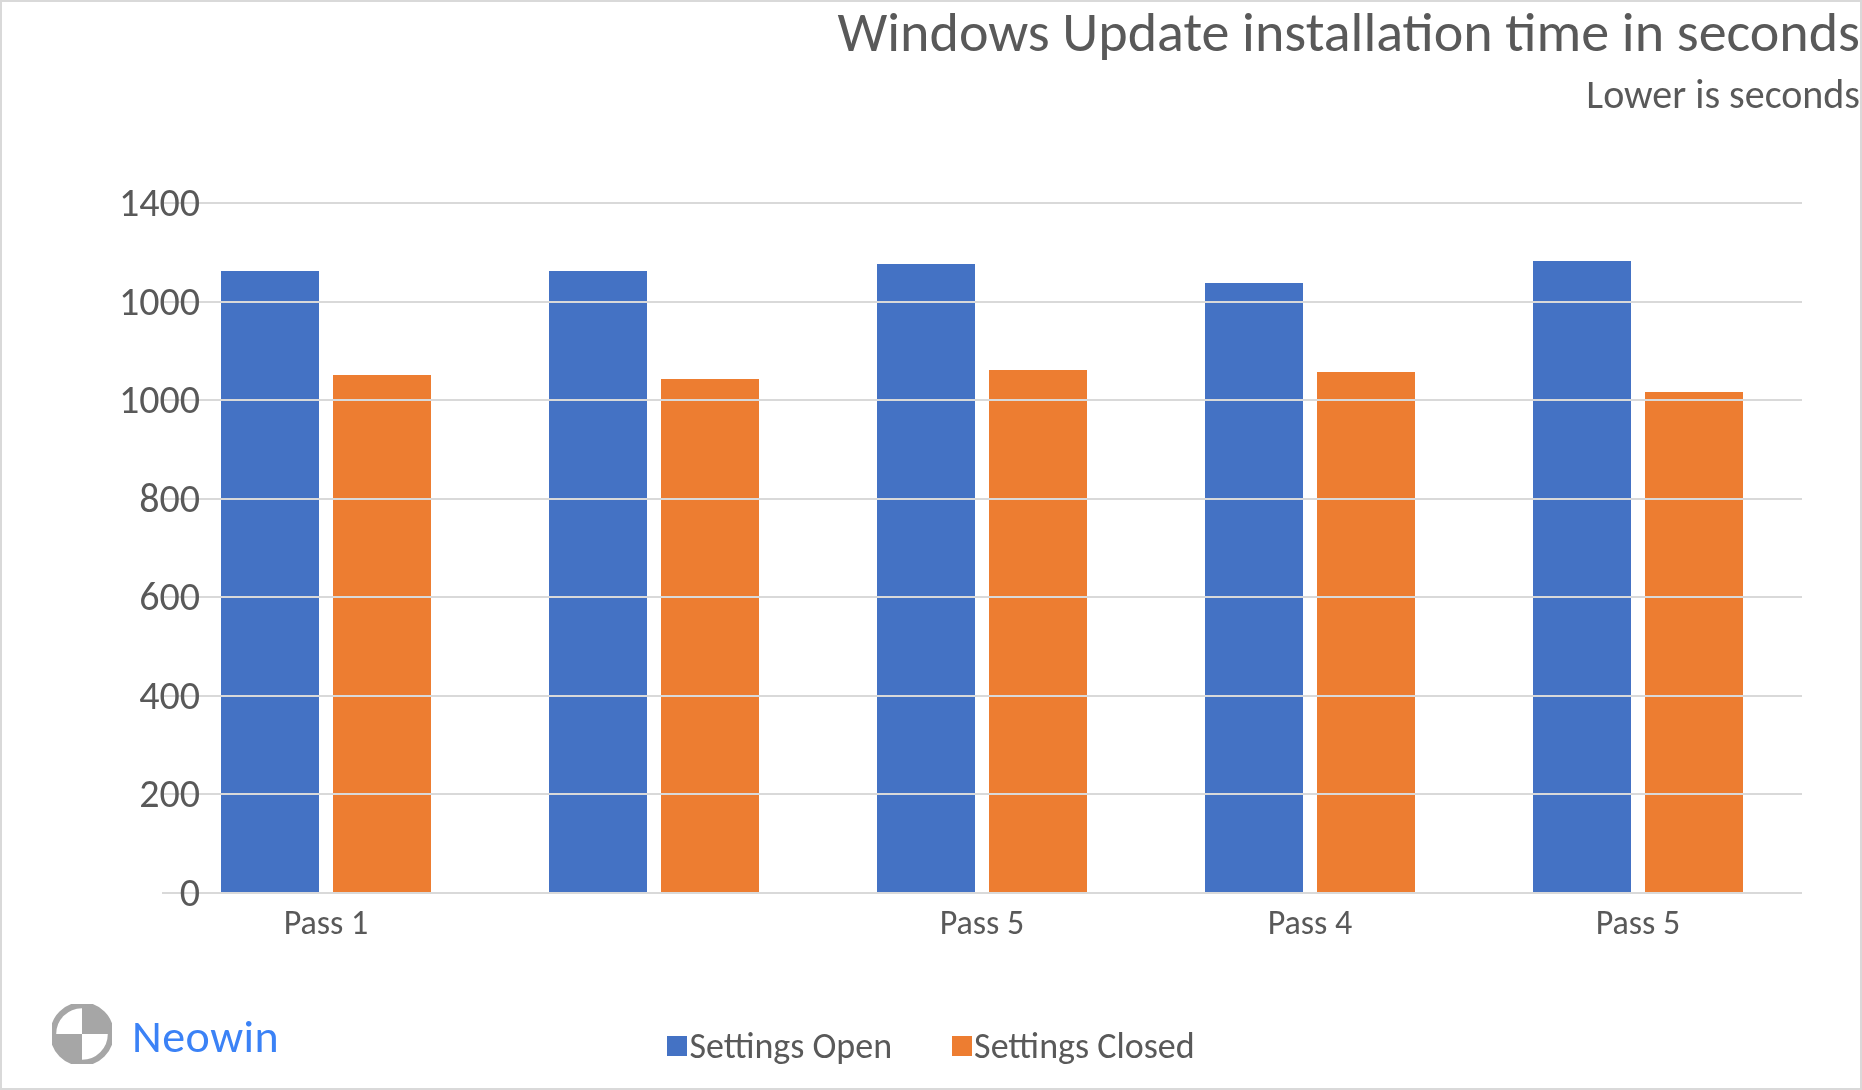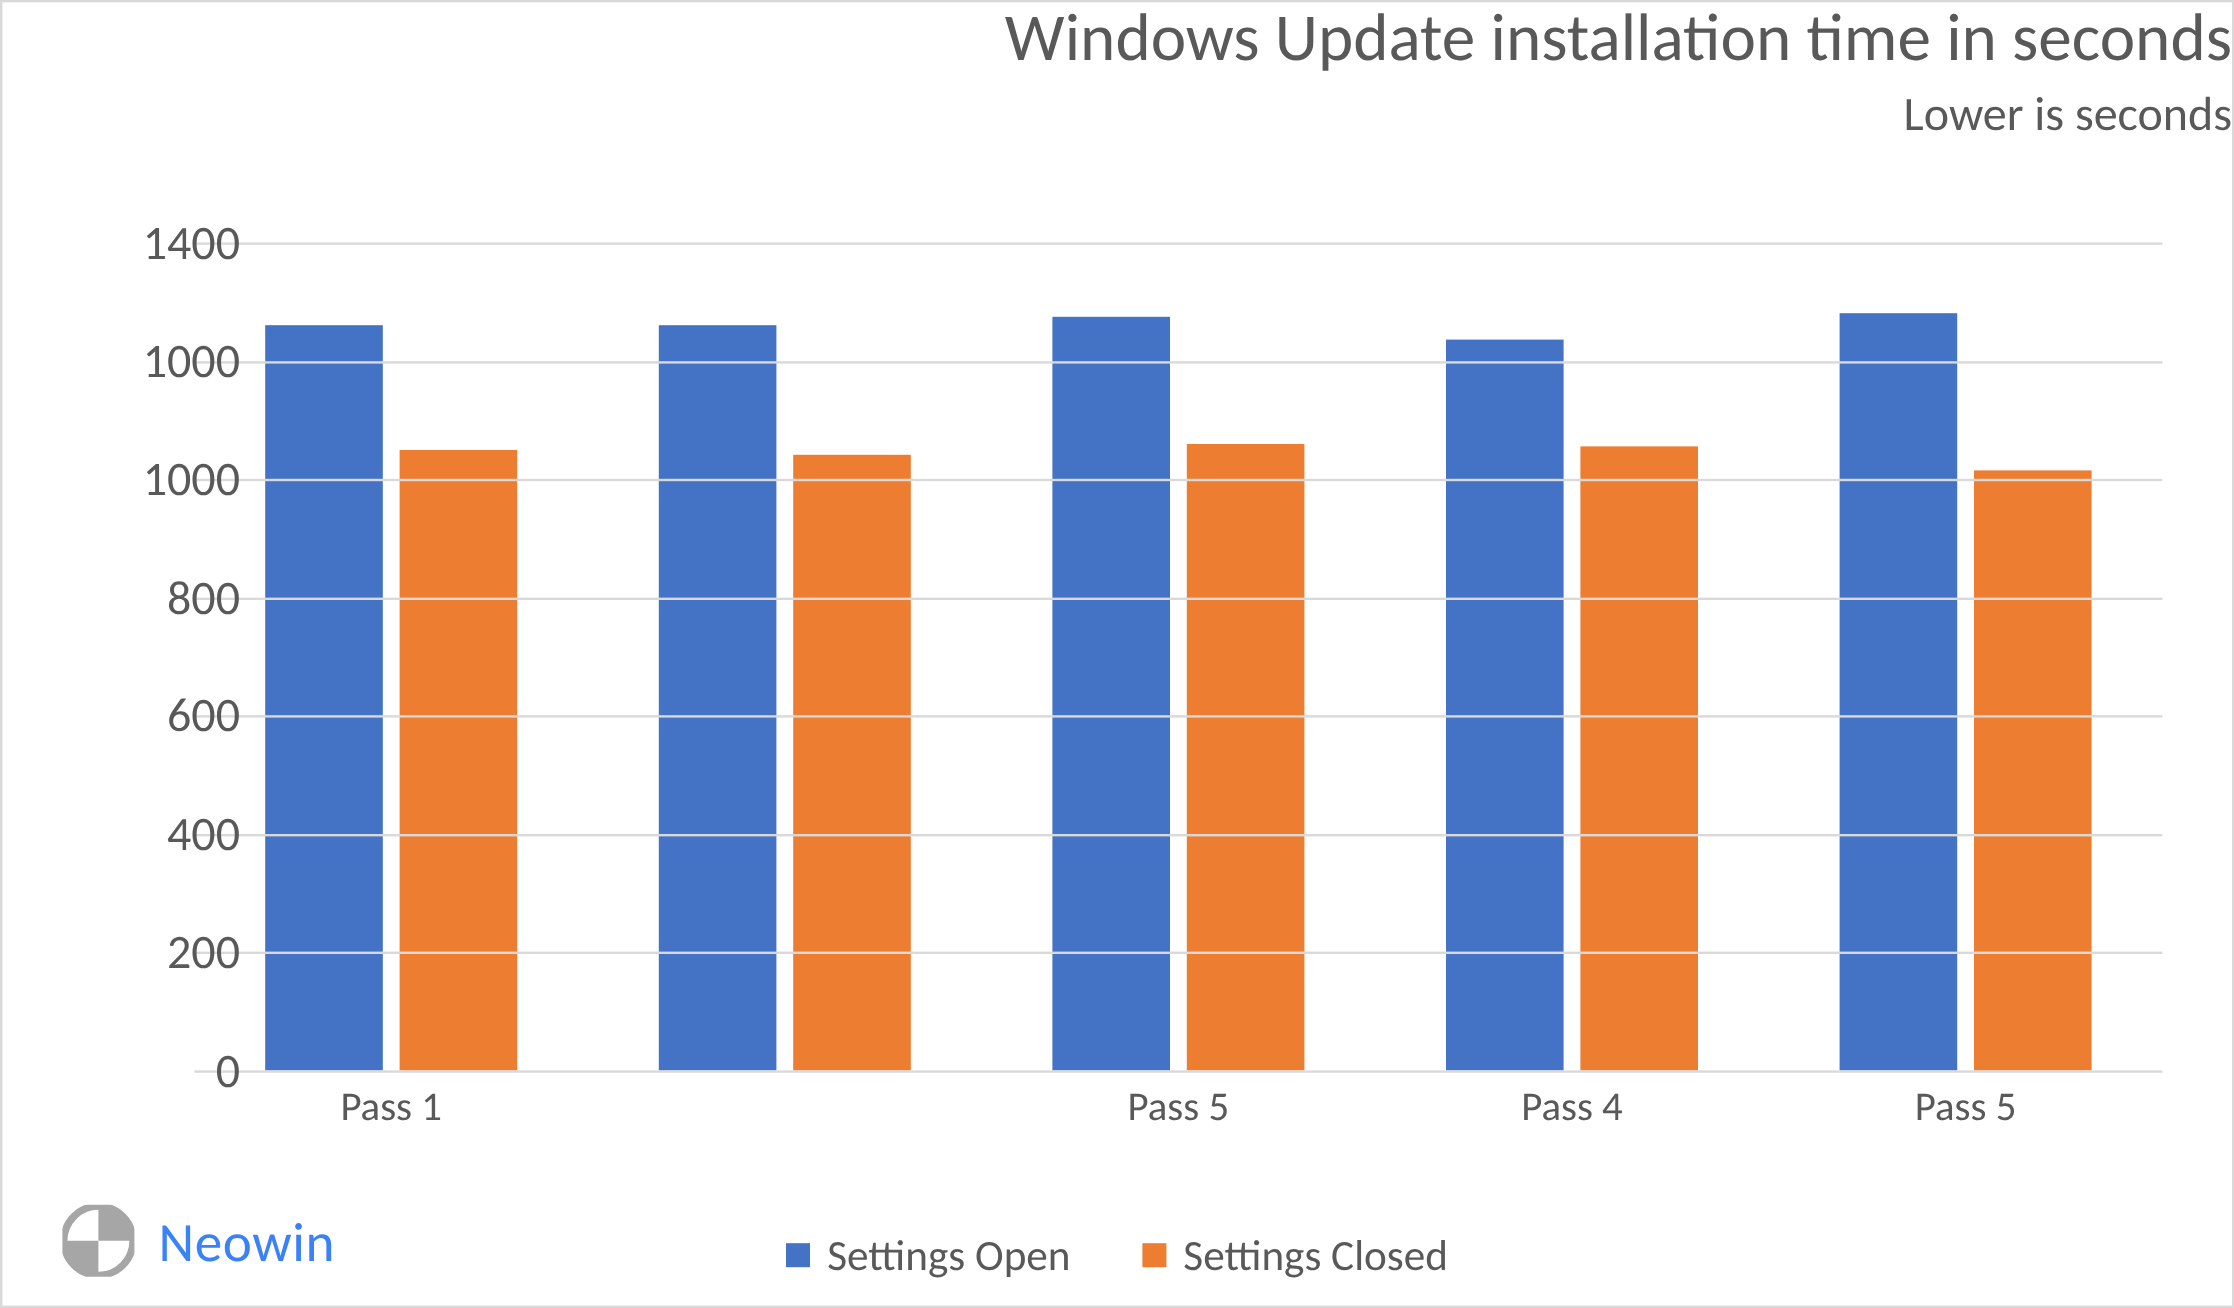--- a/index.html
+++ b/index.html
@@ -90,21 +90,21 @@
     display: flex;
     justify-content: center;
     align-items: center;
     gap: 60px;
     font-size: 36px;
     color: #595959;
   }
   .legend-item {
     display: flex;
     align-items: center;
-    gap: 14px;
+    gap: 2px;
   }
   .legend-swatch {
     width: 20px;
     height: 20px;
   }
   .legend-swatch.open   { background: #4472c4; }
   .legend-swatch.closed { background: #ed7d31; }
   .watermark {
     position: absolute;
     left: 50px;

